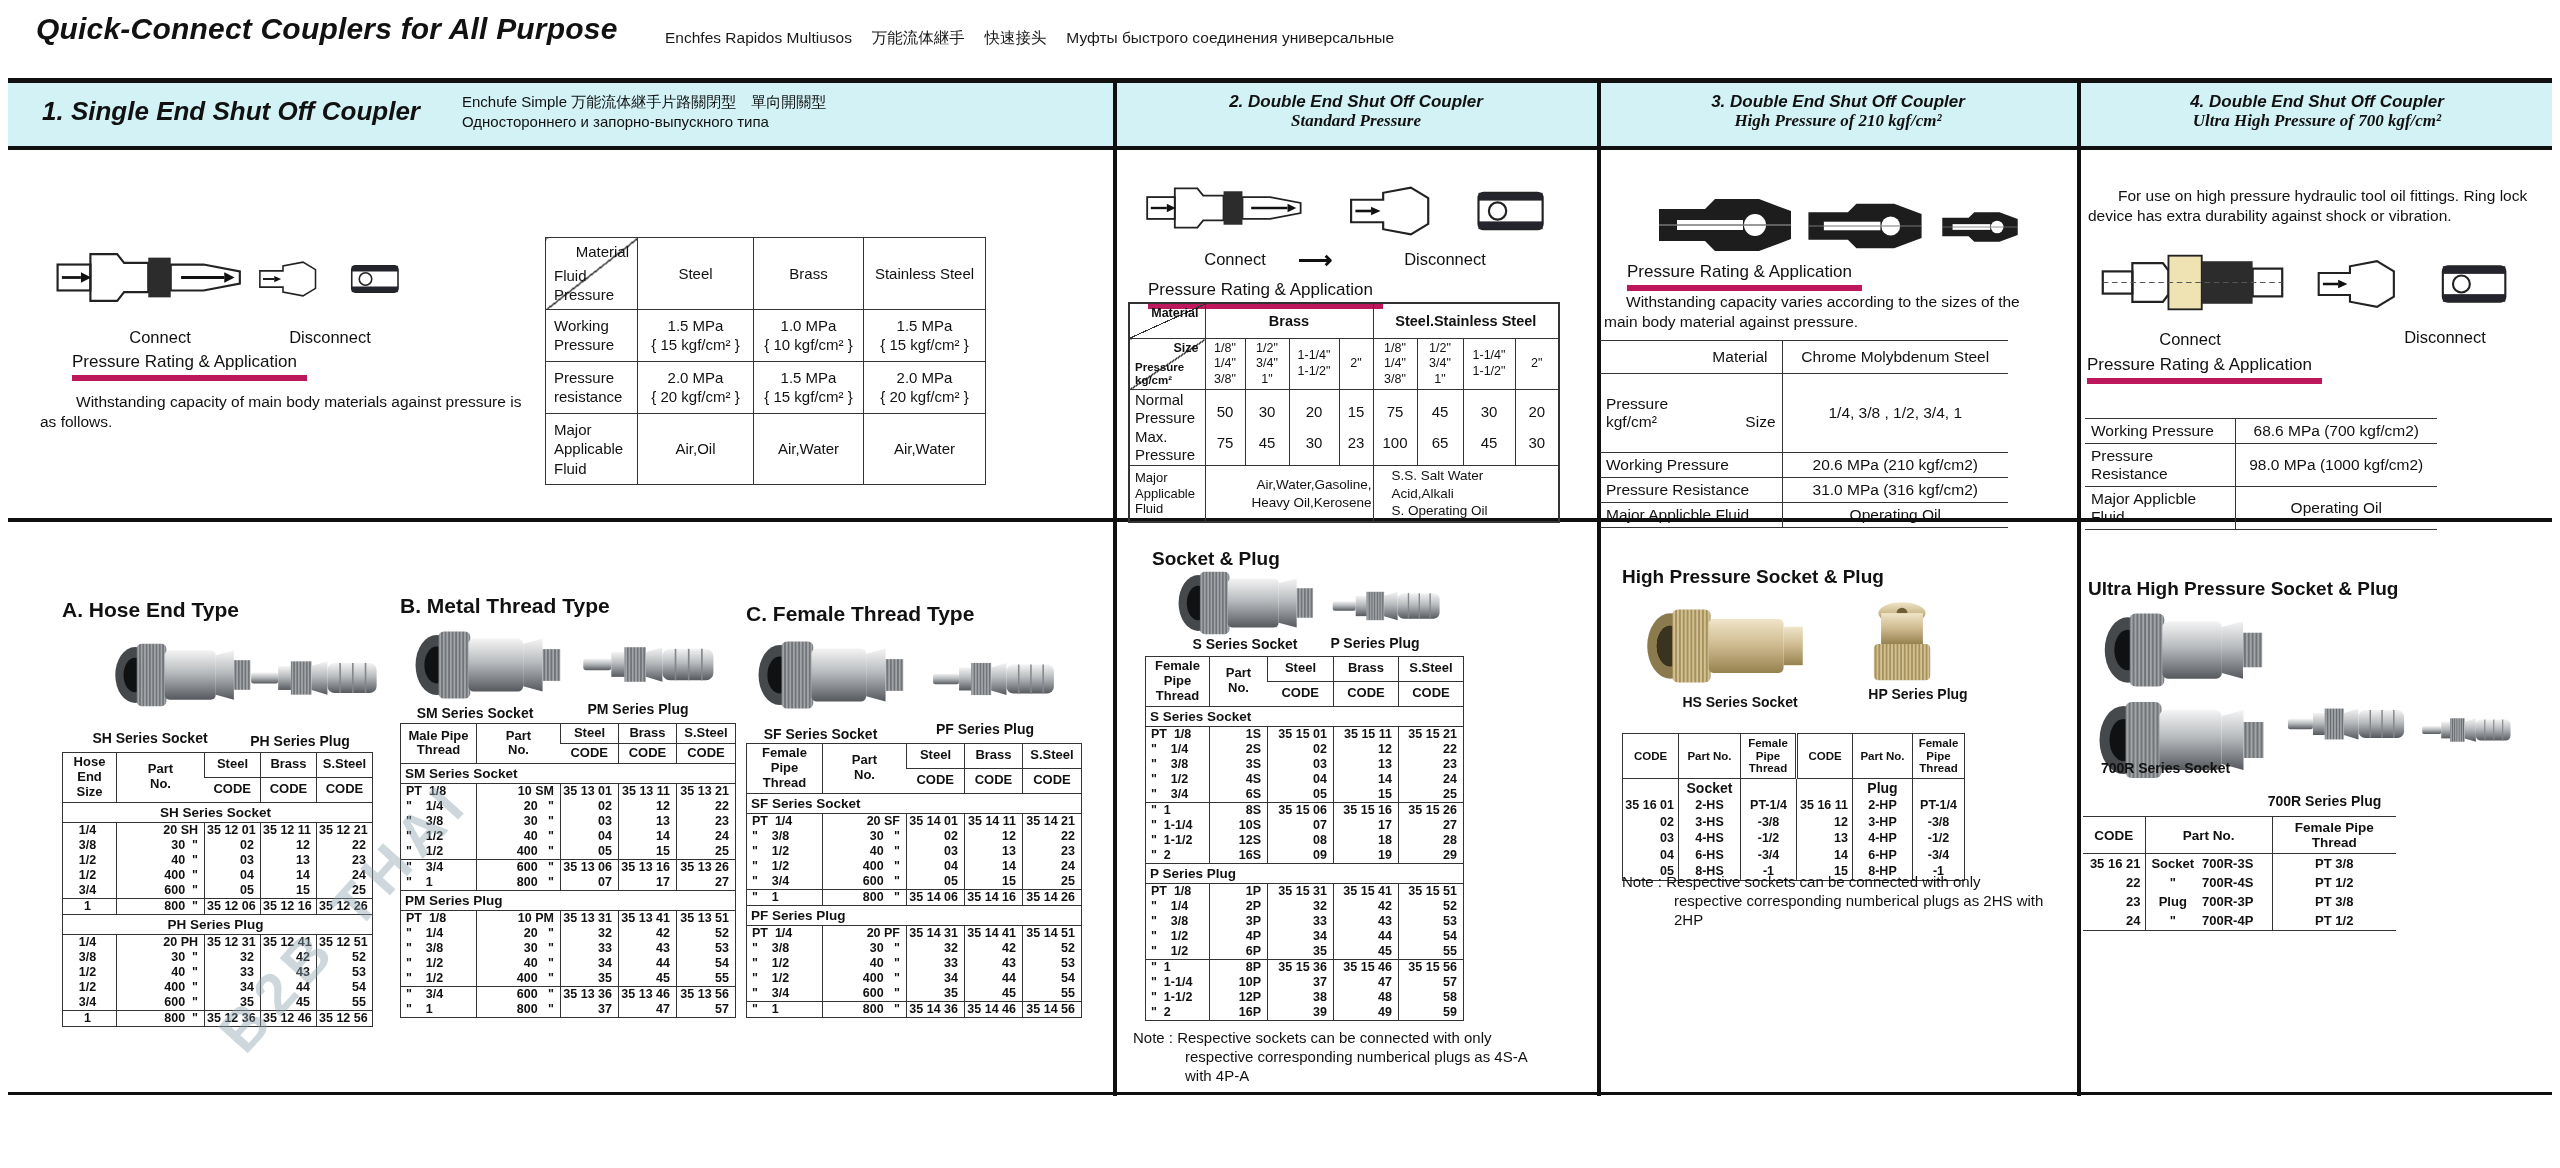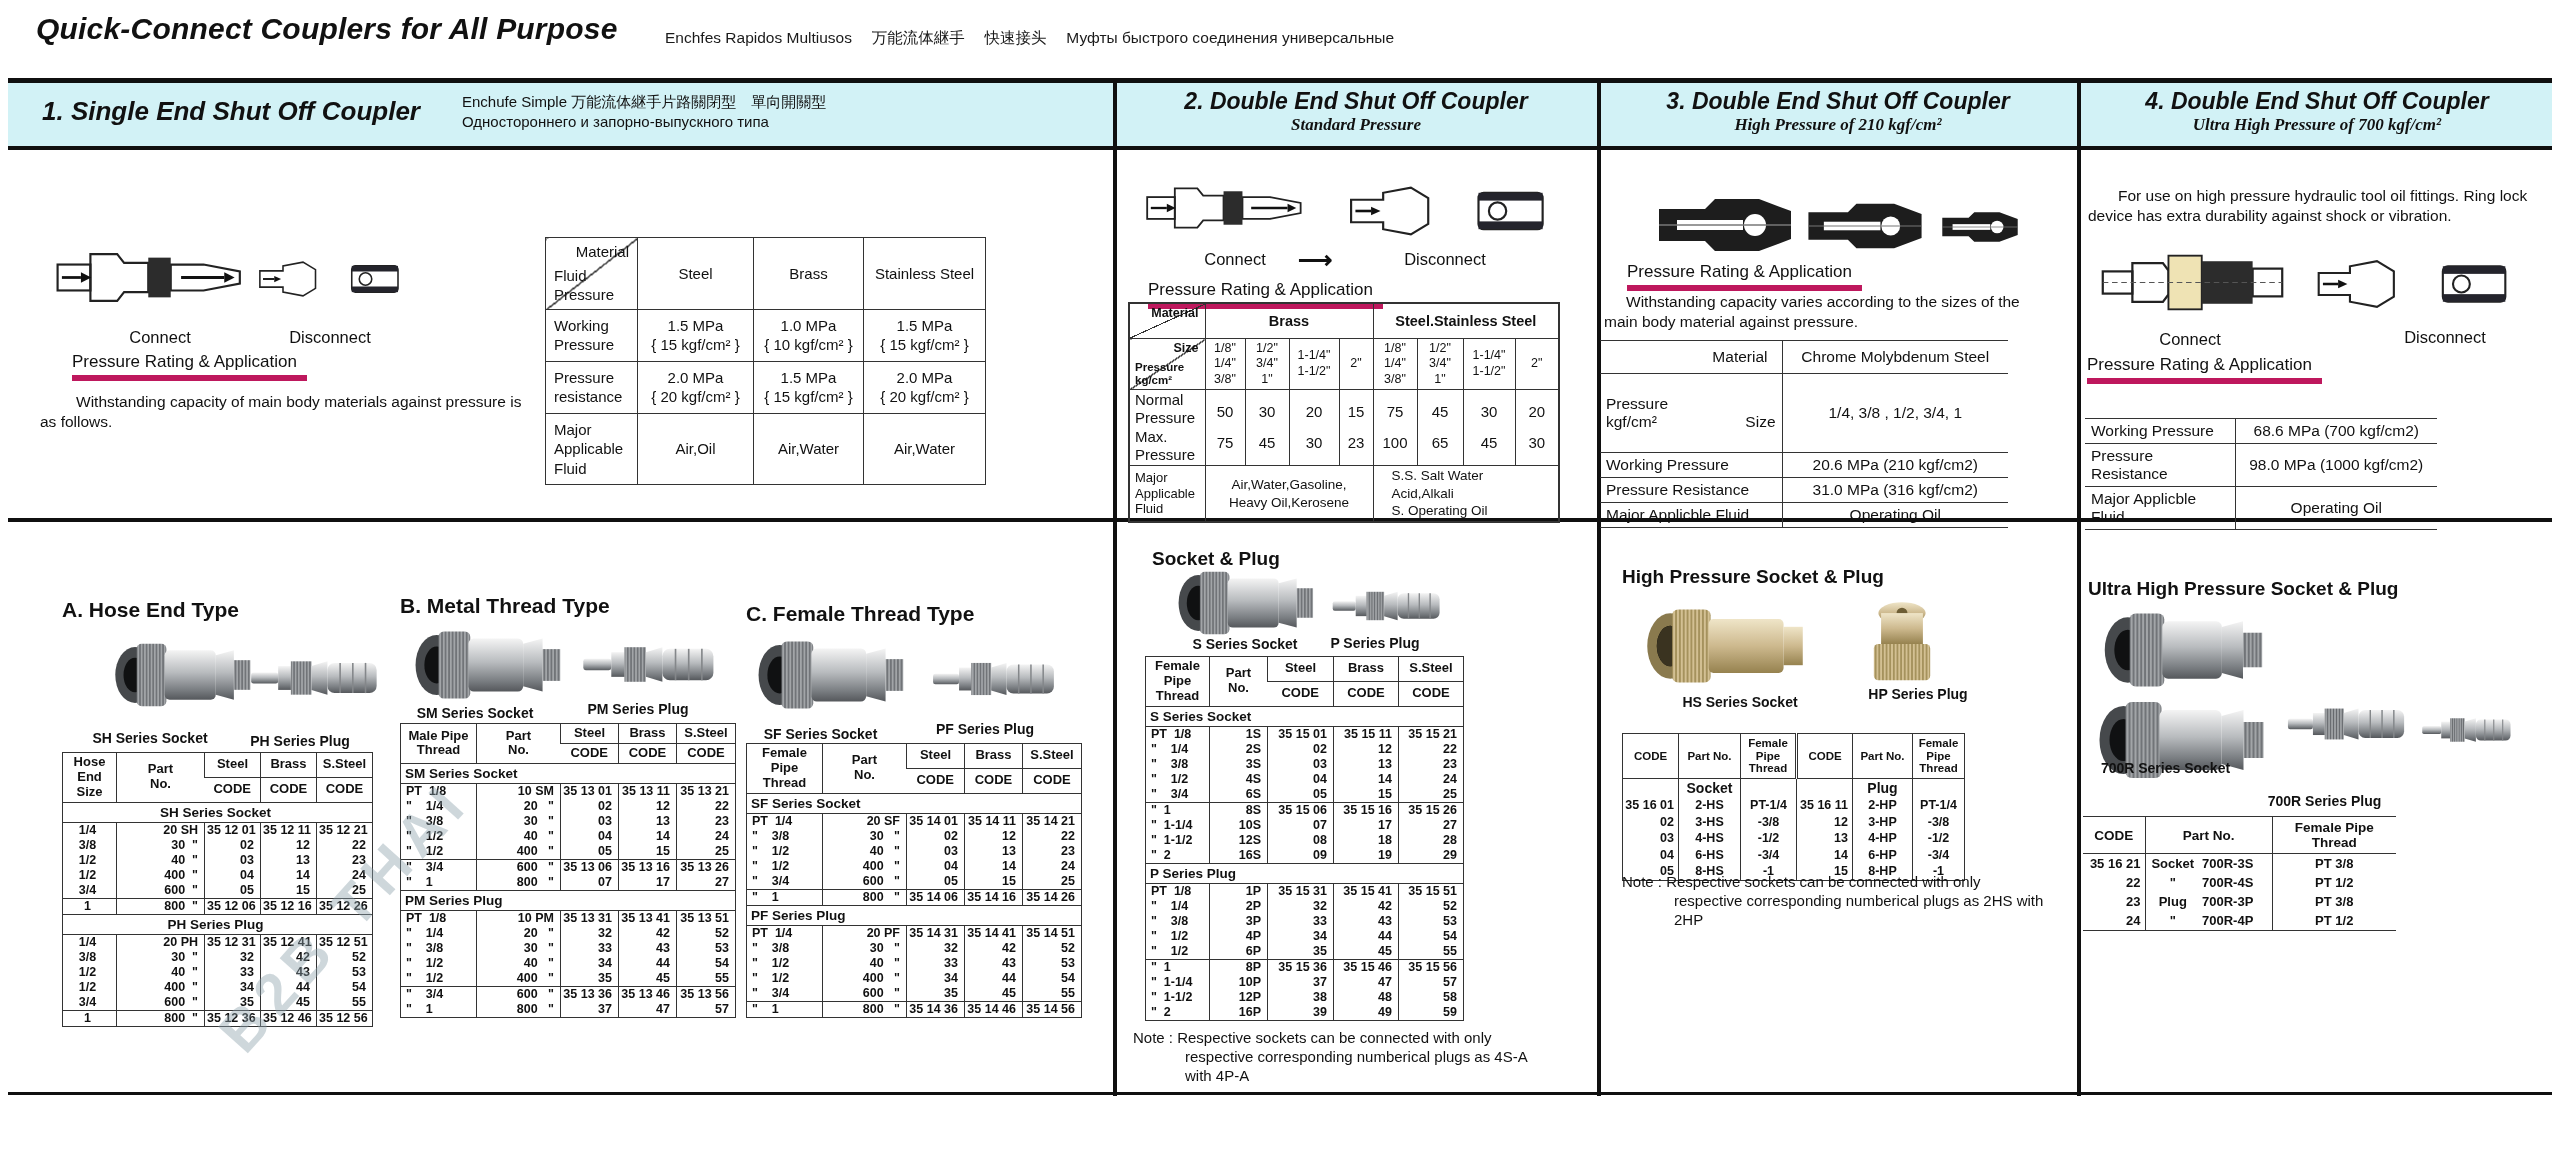--- a/index.html
+++ b/index.html
@@ -12,21 +12,21 @@
   .band{position:absolute;left:8px;right:8px;top:78px;height:72px;background:#d2f2f6;
         border-top:5px solid #101010;border-bottom:4px solid #101010;box-sizing:border-box;}
   .vdiv{position:absolute;top:78px;width:4px;height:1018px;background:#101010;}
   .hmid{position:absolute;left:8px;right:8px;top:518px;height:4px;background:#101010;}
   .hbot{position:absolute;left:8px;right:8px;top:1092px;height:3px;background:#101010;}
   .title{font-size:30px;font-weight:bold;font-style:italic;letter-spacing:.2px;}
   .subtitle{font-size:15.5px;color:#1a1a1a;}
   .bandseg{position:absolute;top:78px;height:67px;display:flex;align-items:center;}
   .bandseg .big{font-size:26px;}
   .bandseg.center{flex-direction:column;justify-content:center;text-align:center;}
-  .bandseg.center .big{font-size:23px;line-height:1.15;}
+  .bandseg.center .big{font-size:17px;line-height:1.15;}
   .bandseg.center .sub{font-size:17px;font-weight:bold;font-style:italic;font-family:Liberation Serif, serif;}
   .hsub{font-size:15px;line-height:1.3;}
   
   .pra{font-size:17px;border-bottom:6px solid #be185d;padding:0 10px 3px 0;display:inline-block;}
   .para{font-size:15.5px;line-height:1.32;}
   .ind{ text-indent:36px;}
   .secHead{font-size:21px;font-weight:bold;}
   .subHead{font-size:19px;font-weight:bold;}
   .plabel{font-size:14px;font-weight:bold;text-align:center;}
   .clabel{font-size:16.5px;text-align:center;}
@@ -43,21 +43,21 @@
   .corner .bl{position:absolute;bottom:4px;left:8px;text-align:left;}
   .t2{table-layout:fixed;border:2px solid #333;}
   .t2 th,.t2 td{border:1.3px solid #333;text-align:center;white-space:pre-line;padding:1px 1px;}
   .t2 th{font-size:14.5px;font-weight:bold;}
   .t2 .sizes td{font-size:12.5px;line-height:1.25;}
   .t2 td{font-size:14.5px;}
   .t2 td.lbl{font-size:13px;text-align:left;padding-left:5px;line-height:1.22;}
   .t2 tr.vals td{line-height:2.05;font-size:15px;}
   .t2 tr.vals td.lbl{line-height:1.22;}
   .t2 td.tal{text-align:left;padding-left:18px;font-size:13.5px;line-height:1.3;}
-  .t2 td.fluid{font-size:13.5px;line-height:1.3;}
+  .t2 td.fluid{font-size:13.5px;line-height:1.3;text-align:right;}
   .corner2{position:relative;background:
      linear-gradient(to bottom right,transparent 49.2%,#333 49.2%,#333 51%,transparent 51%);}
   .corner2 .tr{position:absolute;top:2px;right:6px;font-size:12.5px;font-weight:bold;}
   .corner2 .bl{position:absolute;bottom:2px;left:5px;font-size:11.5px;font-weight:bold;text-align:left;line-height:1.15;}
   
   .t3{table-layout:fixed;}
   .t3 td{border-top:1.6px solid #333;border-bottom:1.6px solid #333;font-size:15.5px;
          padding:3px 6px;white-space:pre-line;}
   .t3 td+td{border-left:1.6px solid #333;text-align:center;}
   .t3 td.r{text-align:right;padding-right:14px;}

